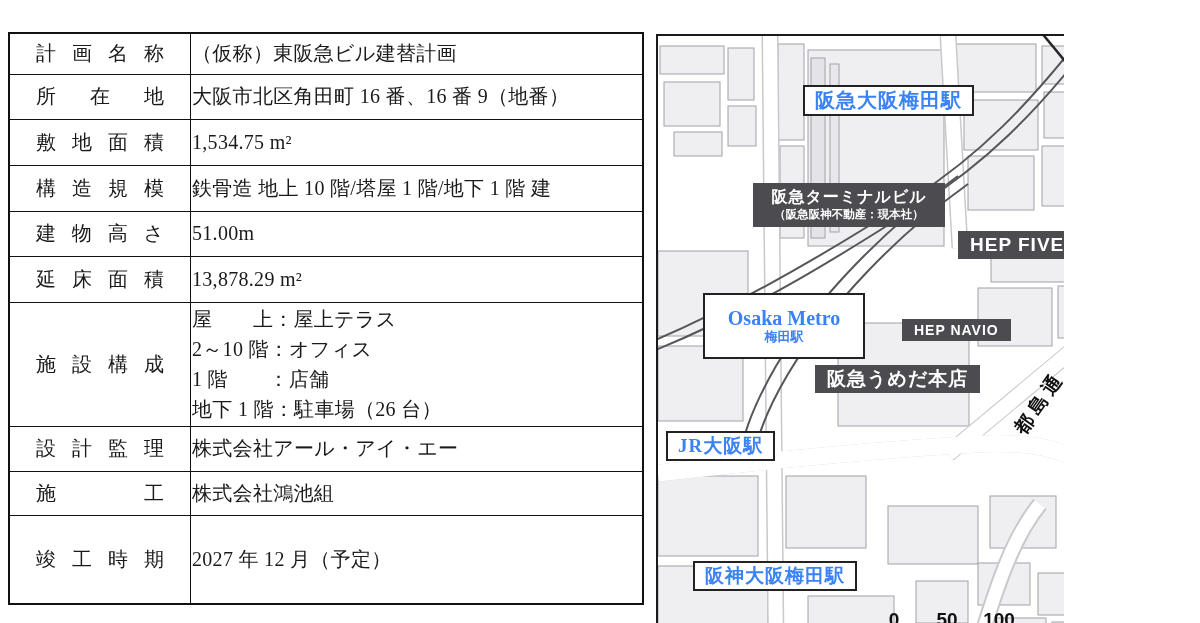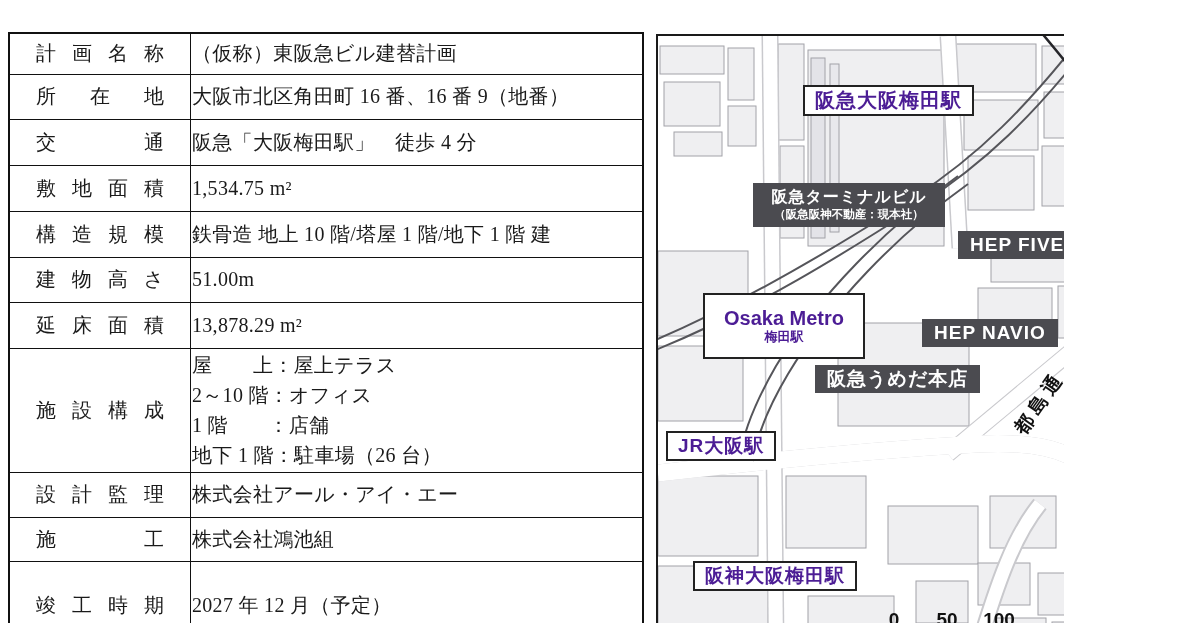--- a/index.html
+++ b/index.html
@@ -15,35 +15,35 @@
   td.lbl .j{display:block;width:128px;margin:0 auto;text-align:justify;text-align-last:justify;}
   td.val{letter-spacing:0.3px;}
   td.val .line{line-height:30px;}
 
   
   #map{position:absolute;left:656px;top:5px;width:537px;height:612px;
        border:2px solid #1a1a1a;background:#ffffff;overflow:hidden;
        font-family:"Liberation Sans",sans-serif;}
   #map svg{position:absolute;left:0;top:0;}
   .ml{position:absolute;white-space:nowrap;font-weight:bold;line-height:1.15;}
-  .ml.white{background:#ffffff;border:2px solid #222;color:#4c1d95;padding:2px 10px;}
+  .ml.white{background:#ffffff;border:2px solid #222;color:#3b82f6;padding:2px 10px;font-family:Liberation Serif, serif;}
   .ml.dark{background:#4b4b50;color:#fff;padding:3px 12px;}
   .ml.red{background:#c7161d;color:#fff;padding:4px 10px;letter-spacing:3px;}
   .ml.road{color:#111;letter-spacing:6px;font-size:19px;}
   .ml.center{text-align:center;}
 
   #lab-hankyu-umeda{left:145px;top:49px;font-size:20px;letter-spacing:1px;}
   #lab-terminal{left:95px;top:147px;width:180px;padding:5px 6px;}
   #lab-terminal .l1{font-size:16px;letter-spacing:1px;}
   #lab-terminal .l2{font-size:11.5px;margin-top:2px;}
   #lab-hepfive{left:300px;top:195px;font-size:19px;letter-spacing:1px;}
   #lab-metro{left:45px;top:257px;width:146px;padding:12px 6px;}
   #lab-metro .l1{font-size:20px;}
   #lab-metro .l2{font-size:13px;}
-  #lab-hepnavio{left:264px;top:283px;font-size:19px;letter-spacing:1px;}
+  #lab-hepnavio{left:244px;top:283px;font-size:14px;letter-spacing:1px;}
   #lab-honten{left:157px;top:329px;font-size:19px;letter-spacing:1px;}
   #lab-site{left:415px;top:254px;font-size:25px;}
   #lab-jr{left:8px;top:395px;font-size:19px;letter-spacing:1px;}
   #lab-hanshin{left:35px;top:525px;font-size:19px;letter-spacing:1px;}
   #lab-midosuji{left:448px;top:52px;transform:rotate(56deg);transform-origin:0 0;}
   #lab-miyakojima{left:352px;top:390px;transform:rotate(-55deg);transform-origin:0 0;letter-spacing:5px;}
 
   
   #scalebar{position:absolute;left:233px;top:592px;width:195px;height:13px;background:#58585a;}
   #scalebar .div{position:absolute;top:0;width:2px;height:13px;background:#d9d9db;}
@@ -65,26 +65,20 @@
       <td class="val">（仮称）東阪急ビル建替計画</td>
     </tr>
     <tr style="height:45px">
       <td class="lbl">
             <span class="j">所在地</span>
           </td>
       <td class="val">大阪市北区角田町 16 番、16 番 9（地番）</td>
     </tr>
     <tr style="height:46px">
       <td class="lbl">
-            <span class="j">交通</span>
-          </td>
-      <td class="val">阪急「大阪梅田駅」　徒歩 4 分</td>
-    </tr>
-    <tr style="height:46px">
-      <td class="lbl">
             <span class="j">敷地面積</span>
           </td>
       <td class="val">1,534.75 m²</td>
     </tr>
     <tr style="height:46px">
       <td class="lbl">
             <span class="j">構造規模</span>
           </td>
       <td class="val">鉄骨造 地上 10 階/塔屋 1 階/地下 1 階 建</td>
     </tr>

